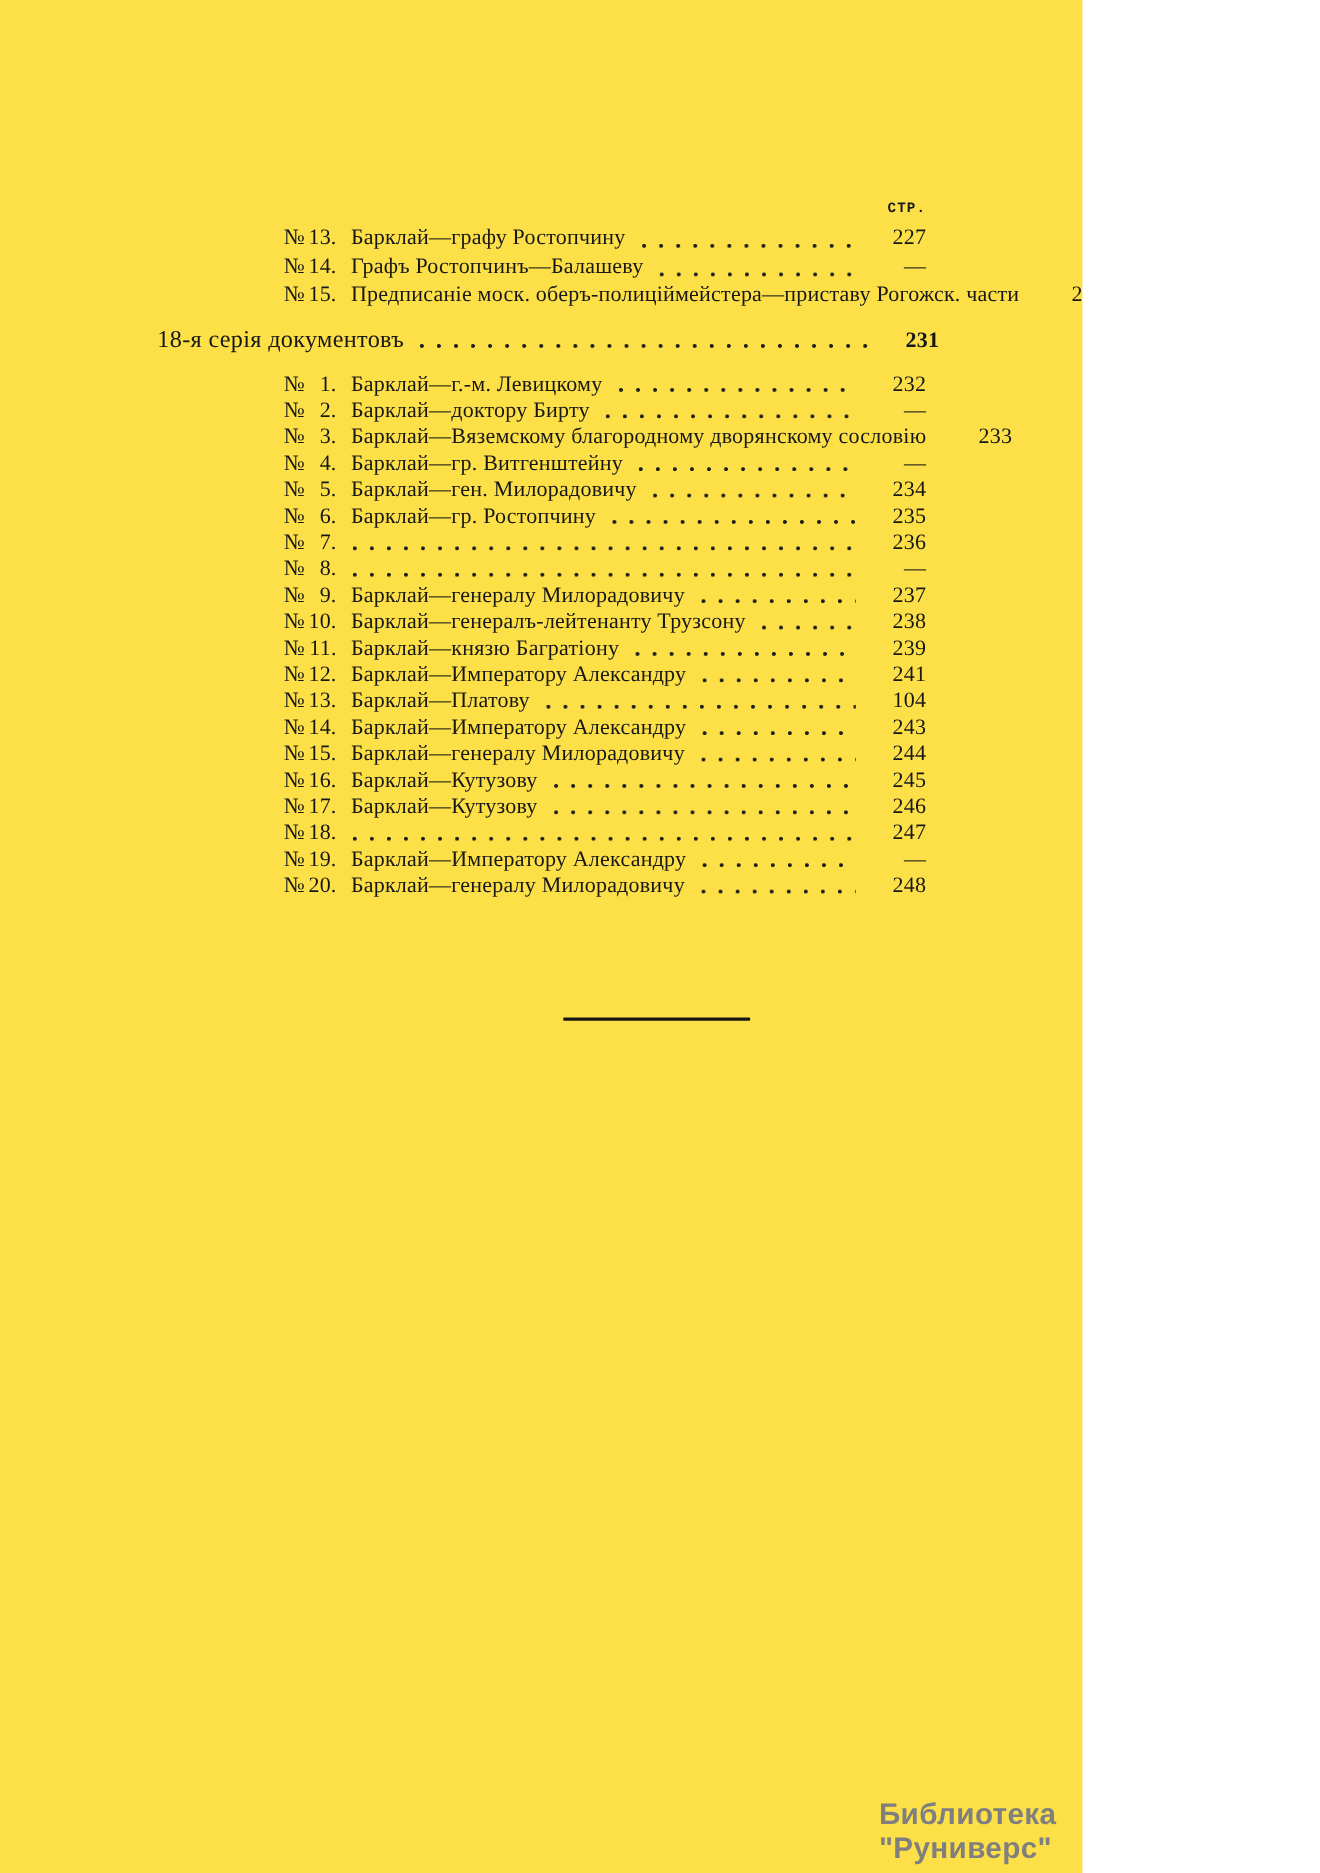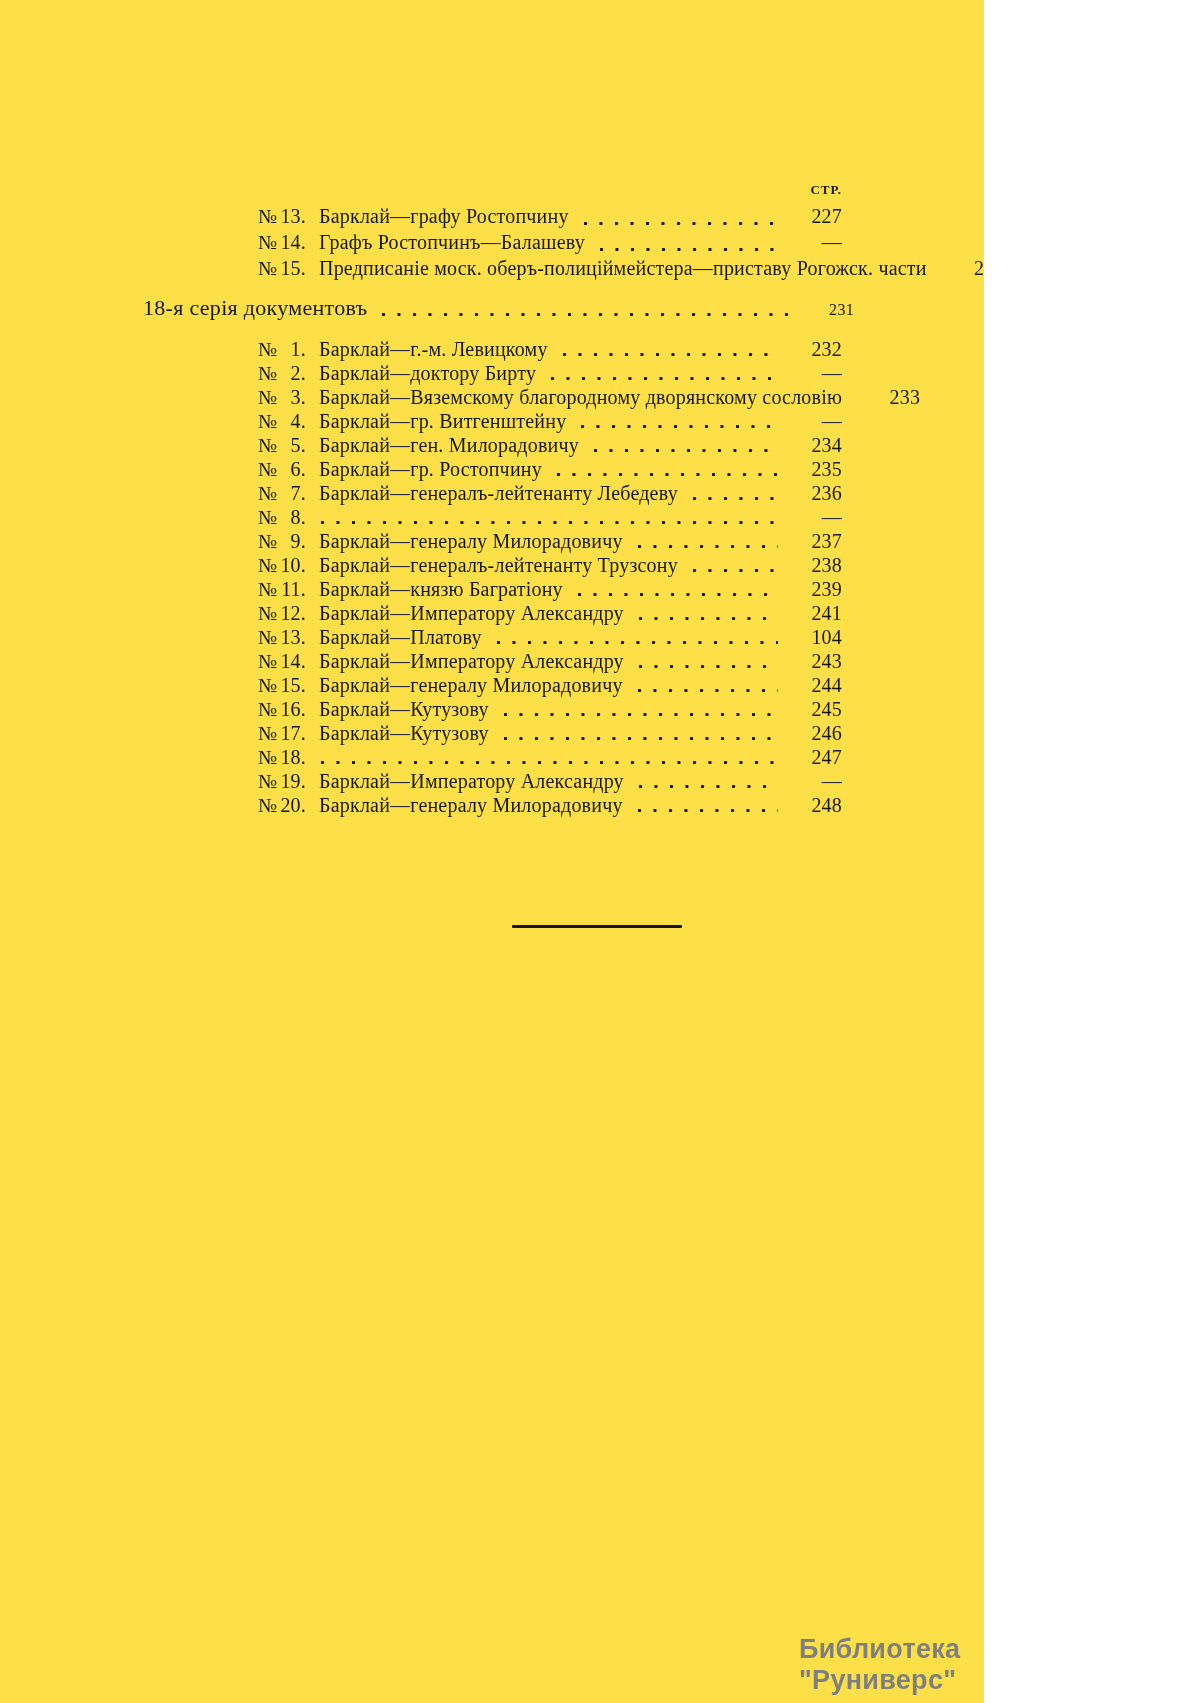--- a/index.html
+++ b/index.html
@@ -31,20 +31,21 @@
   .col-header {
     position: absolute;
     top: 182px;
     right: 142px;
     width: 56px;
     text-align: right;
     font-size: 13px;
     font-weight: bold;
     letter-spacing: 1px;
     color: #1a1a1a;
+    font-family: Liberation Mono, monospace;
   }
 
   
   .row {
     display: flex;
     align-items: baseline;
     height: 24px;
     font-size: 20px;
     letter-spacing: 0.2px;
     white-space: nowrap;
@@ -91,21 +92,21 @@
     left: 143px;
     right: 130px;
     display: flex;
     align-items: baseline;
     height: 28px;
     font-size: 22px;
     letter-spacing: 0.3px;
     white-space: nowrap;
   }
   .section-row .leader { margin-bottom: 6px; }
-  .section-row .page-num { font-size: 16px; }
+  .section-row .page-num { font-size: 20px; font-weight: bold; }
 
   .main-list {
     position: absolute;
     top: 338px;
     left: 258px;
     right: 142px;
   }
 
   
   .divider-rule {
@@ -228,21 +229,20 @@
         </span>
         <span class="entry-title">Барклай—гр. Ростопчину</span>
         <span class="leader"></span>
         <span class="page-num">235</span>
       </div>
       <div class="row">
         <span class="num-cell">
           <span class="num-sign">№</span>
           <span class="num-no">7.</span>
         </span>
-        <span class="entry-title">Барклай—генералъ-лейтенанту Лебедеву</span>
         <span class="leader"></span>
         <span class="page-num">236</span>
       </div>
       <div class="row">
         <span class="num-cell">
           <span class="num-sign">№</span>
           <span class="num-no">8.</span>
         </span>
         <span class="leader"></span>
         <span class="page-num">—</span>

